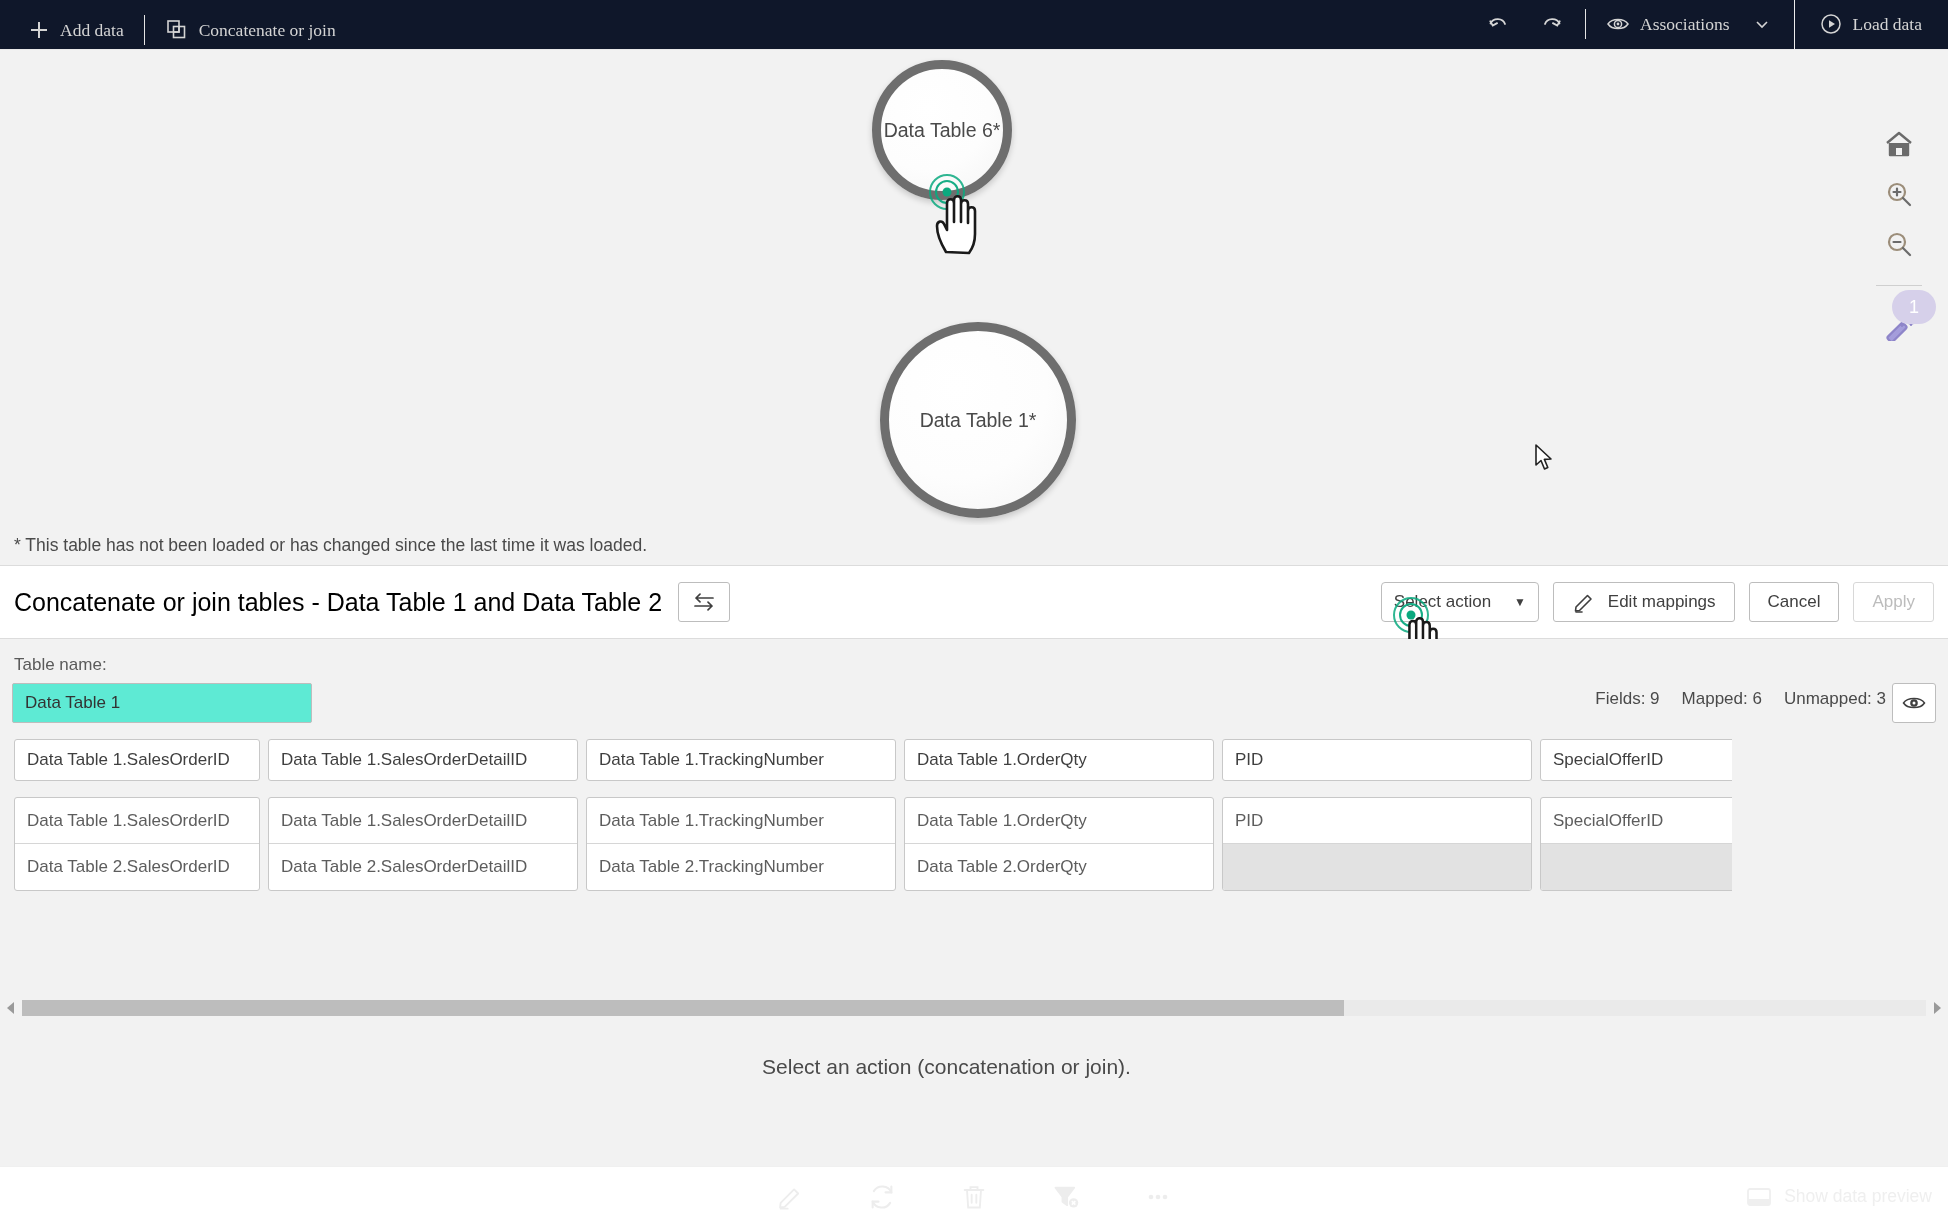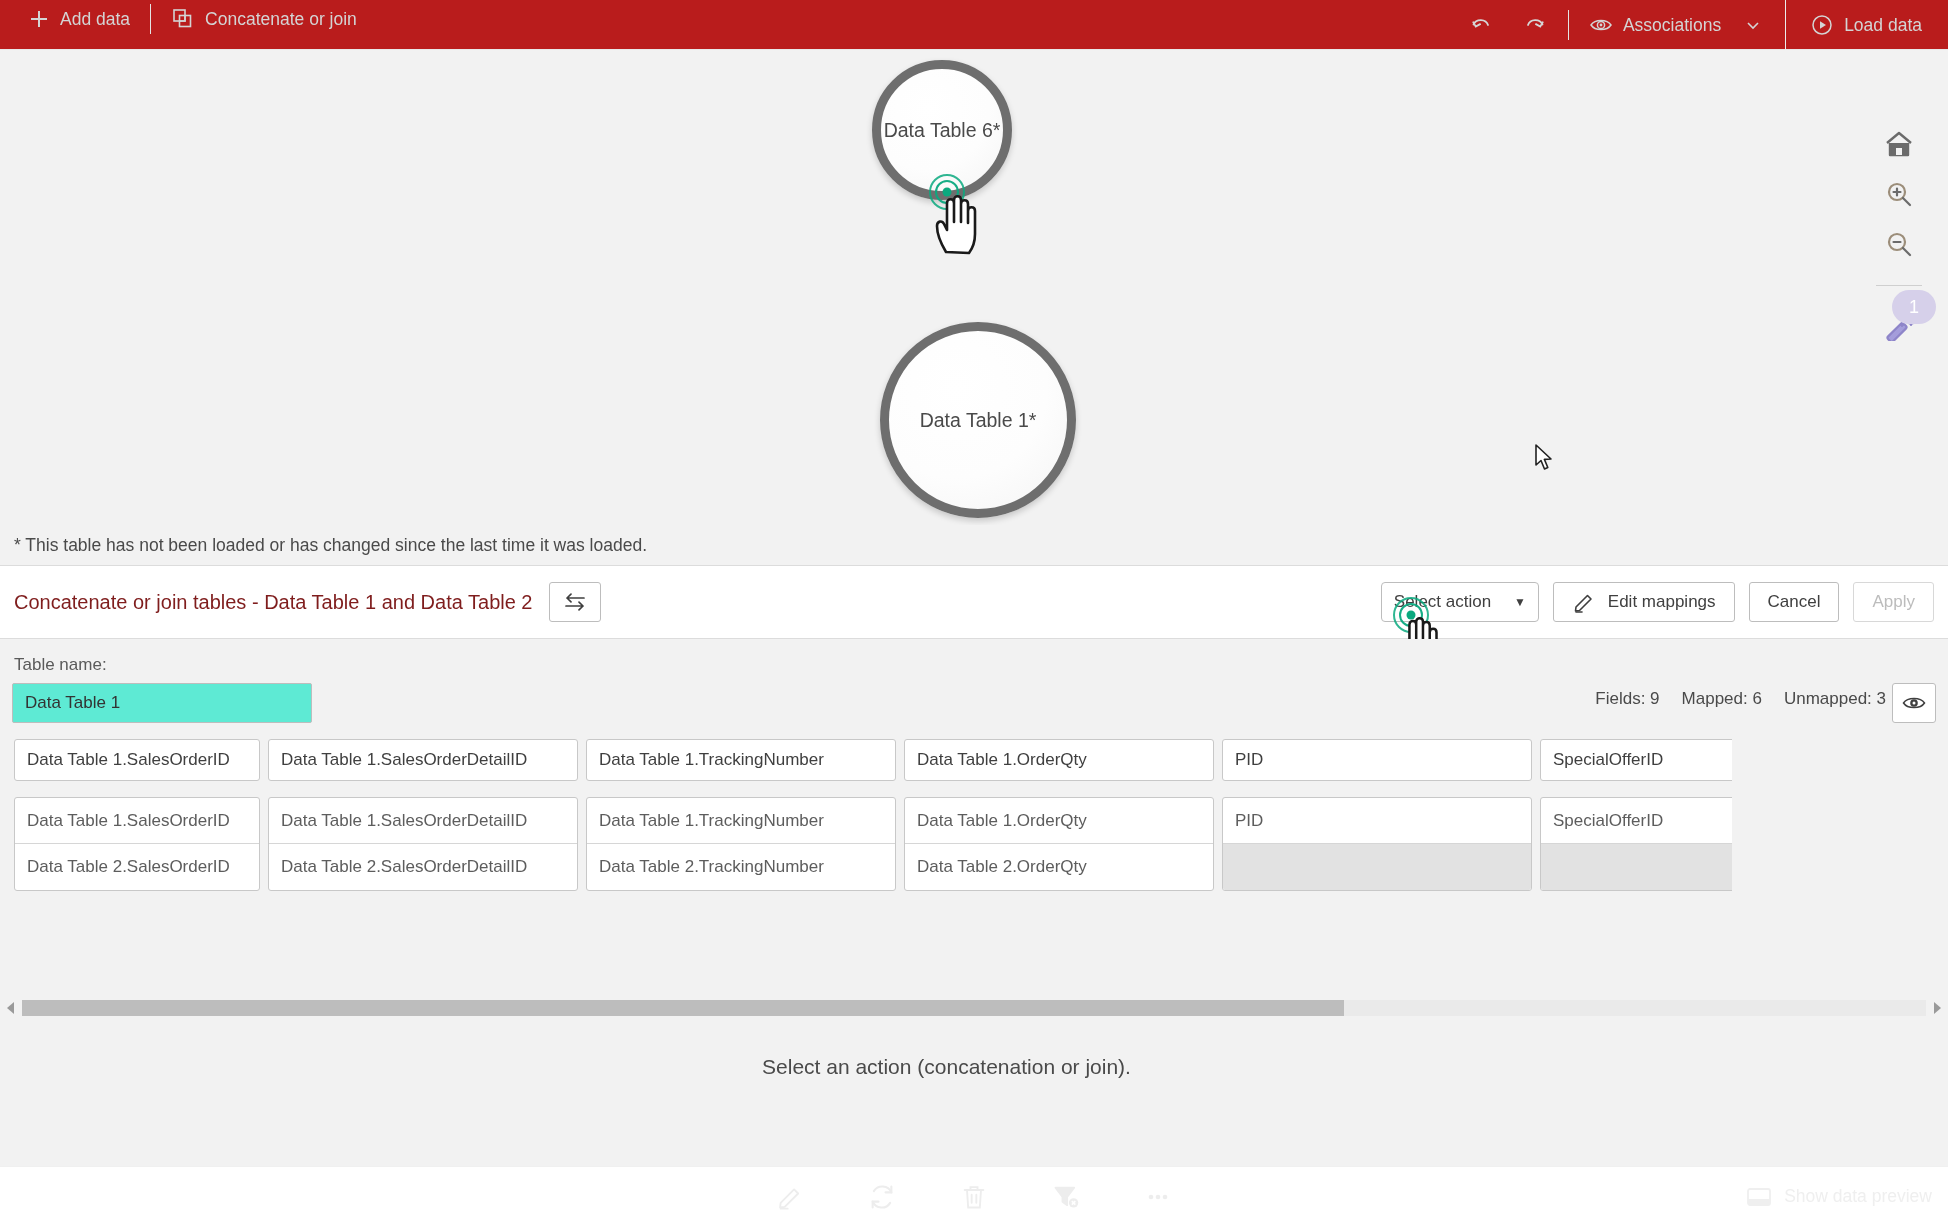--- a/index.html
+++ b/index.html
@@ -14,23 +14,23 @@
     position: relative;
     width: 1948px;
     height: 1226px;
     background: #f2f2f2;
   }
 
   
   .topbar {
     position: absolute; top: 0; left: 0;
     width: 1948px; height: 50px;
-    background: #b91c1c;
+    background: #0f172a;
     border-bottom: 1px solid #e8e8e8;
-    display: flex; align-items: flex-start;
+    display: flex; align-items: flex-end; font-family: Liberation Serif, serif;
   }
   .tb-left { display: flex; align-items: center; padding-left: 14px; }
   .tb-right { display: flex; align-items: center; margin-left: auto; padding-right: 12px; }
   .tb-btn {
     display: flex; align-items: center; gap: 10px;
     padding: 7px 14px;
     color: #d4d4d4;
     font-size: 17.5px;
     white-space: nowrap;
     border-radius: 3px;
@@ -101,21 +101,21 @@
     border-top: 1px solid #dcdcdc;
   }
   .panel-head {
     height: 73px;
     display: flex; align-items: center;
     padding: 0 14px 0 14px;
     border-bottom: 1px solid #dcdcdc;
     background: #ffffff;
   }
   .panel-title {
-    font-size: 20px; color: #7f1d1d; white-space: nowrap;
+    font-size: 25px; color: #000000; white-space: nowrap;
   }
   .swapbtn {
     margin-left: 16px;
     width: 52px; height: 40px;
     border: 1px solid #bdbdbd; border-radius: 3px;
     background: #fff;
     display: flex; align-items: center; justify-content: center;
   }
   .head-right { margin-left: auto; display: flex; align-items: center; gap: 14px; position: relative;}
   .select-action {

